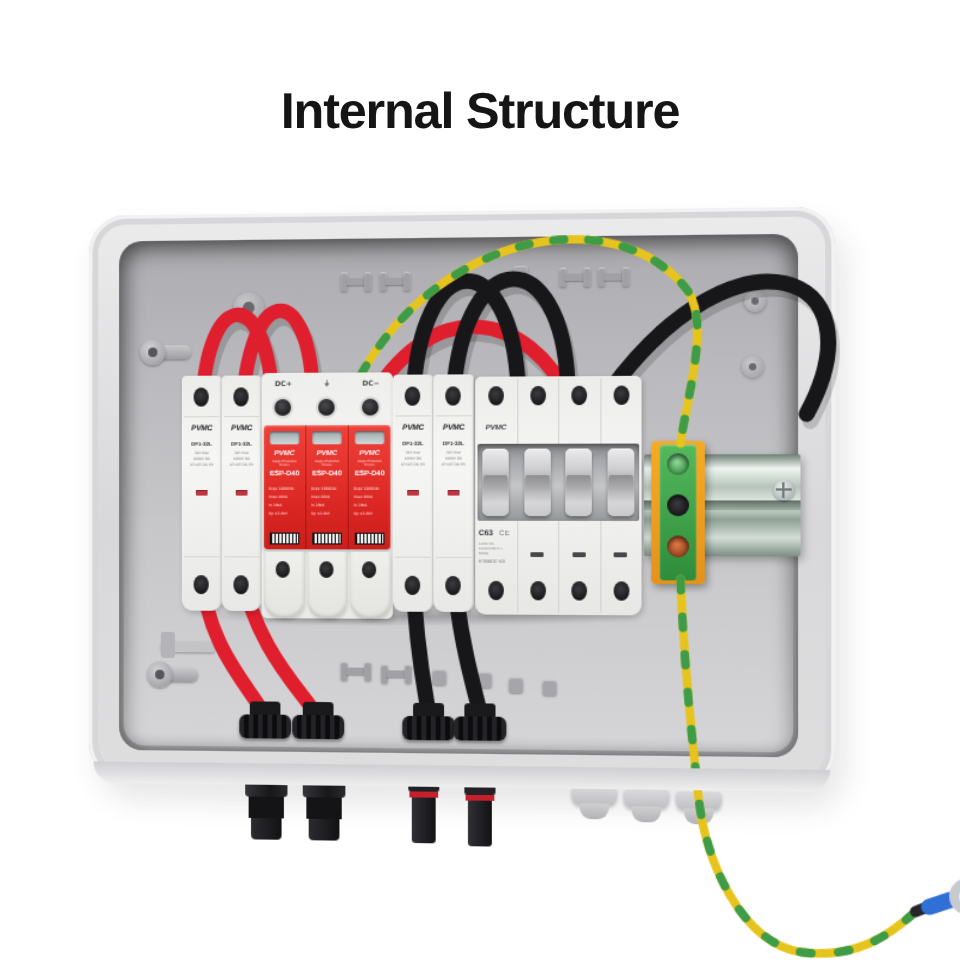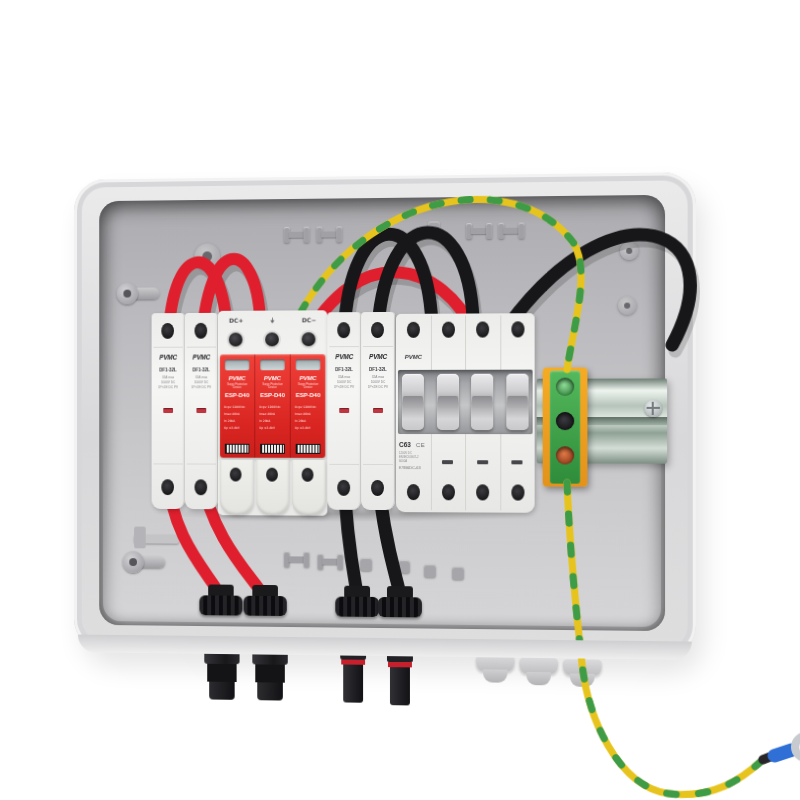--- a/index.html
+++ b/index.html
@@ -168,20 +168,21 @@
   .egland{position:absolute;width:38px;height:30px;z-index:2;}
   .egland .cap{position:absolute;left:0;top:0;width:38px;height:16px;border-radius:4px 4px 8px 8px;
        background:linear-gradient(180deg,#dadadc,#bebec1);box-shadow:0 2px 3px rgba(0,0,0,.2);}
   .egland .tip{position:absolute;left:7px;top:14px;width:24px;height:13px;border-radius:0 0 9px 9px;
        background:linear-gradient(180deg,#cfcfd2,#b3b3b6);}
 </style>
 </head>
 <body>
 
 <div class="scene">
+  <h1 class="title">Internal Structure</h1>
 
   <div class="box">
     <div class="inner"></div>
     <div class="inner-low"></div>
 
     <div class="roundboss" style="left:124px;top:66px;width:26px;height:26px">
         <span class="rb-c"></span>
       </div>
     <div class="roundboss" style="left:550px;top:68px;width:18px;height:18px">
         <span class="rb-c"></span>

